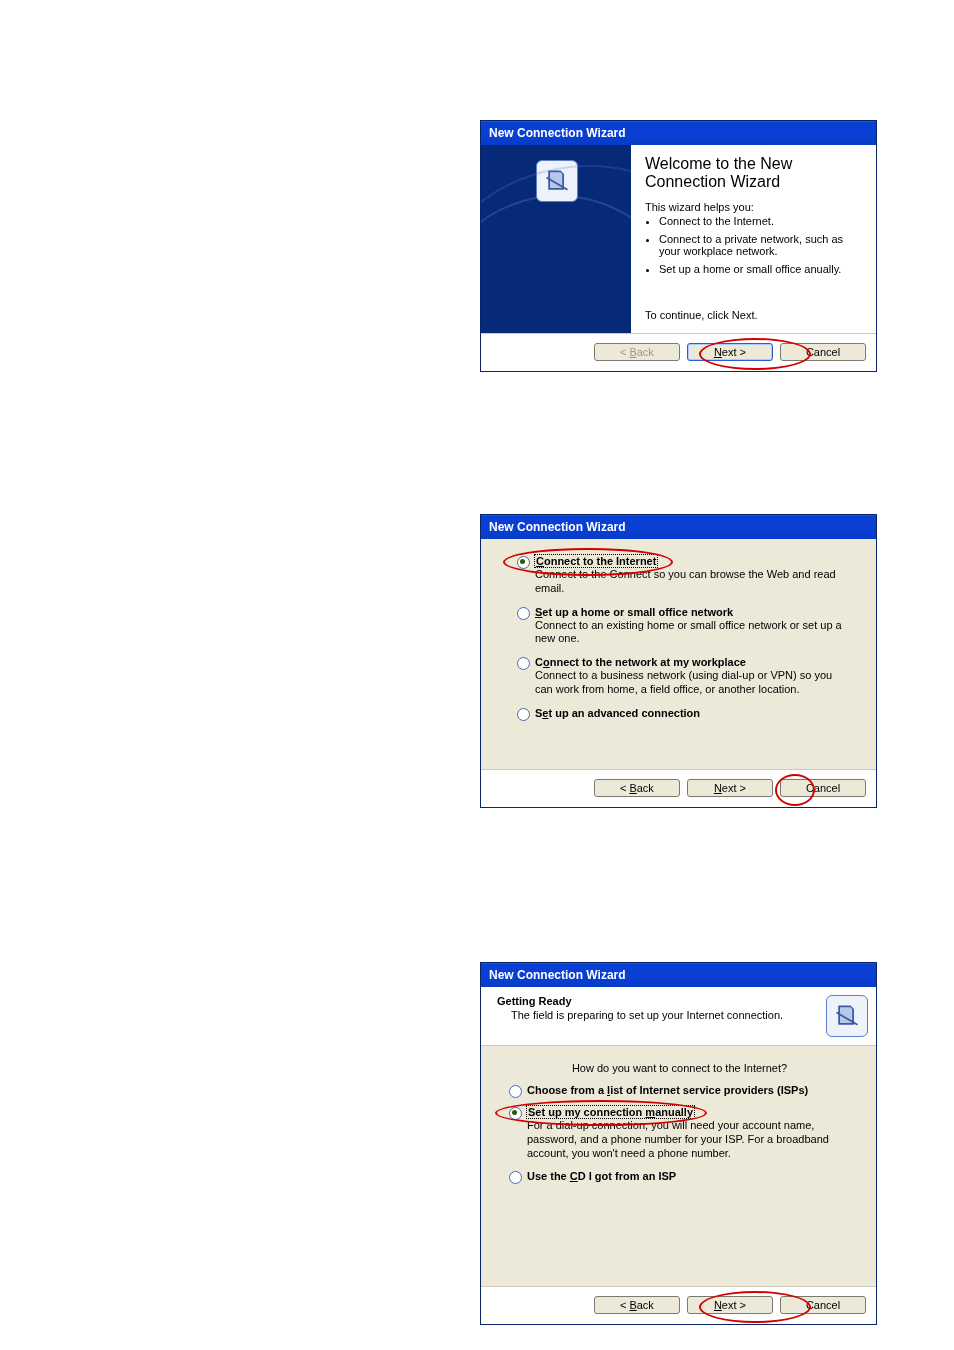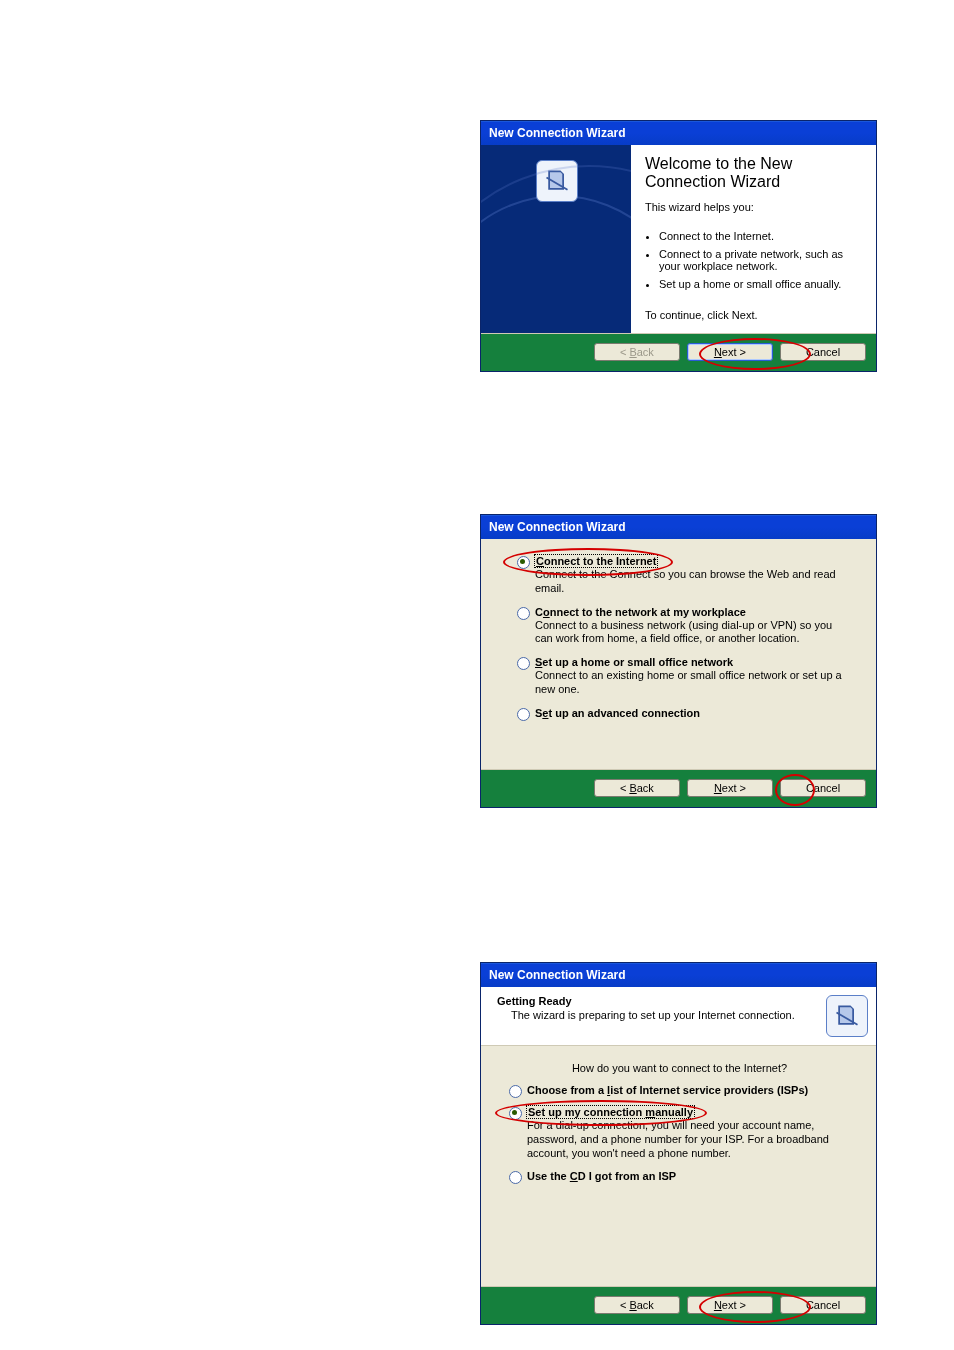--- a/index.html
+++ b/index.html
@@ -69,31 +69,31 @@
 .d1 .content {
   flex:1;
   padding: 10px 14px 0 14px;
   font-size:11px;
   display:flex; flex-direction:column;
 }
 .d1 .welcome-title{
   font-size:16px; font-weight:normal;
   margin-bottom:10px;
 }
-.d1 ul { margin:17px 0 0 0; padding:0 0 0 14px; }
+.d1 ul { margin:2px 0 0 0; padding:0 0 0 14px; }
 .d1 ul li { margin-bottom:6px; }
 .d1 .continue {
   margin-top:auto; margin-bottom:12px;
 }
 
 .btnrow {
   border-top:1px solid #cfcab5;
   padding:9px 10px 10px 10px;
   text-align:right;
-  background:#15803d;
+  background:#ffffff;
   position:relative;
 }
 .btn {
   display:inline-block;
   min-width:68px;
   padding:2px 8px;
   font-size:11px;
   background:#ece9d8;
   border:1px solid #7a7a6f;
   border-radius:3px;
@@ -194,47 +194,47 @@
     <div class="titlebar"><span>New Connection Wizard</span></div>
     <div class="pane">
       <div class="option" style="position:relative;">
         <span class="radio checked"></span>
         <span class="lbl"><span class="dotfocus"><span class="und">C</span><span>onnect to the Internet</span></span></span>
         <span class="desc">Connect to the Connect so you can browse the Web and read email.</span>
         <div class="ellipse" style="left:-14px; top:-7px; width:166px; height:24px;"></div>
       </div>
       <div class="option">
         <span class="radio"></span>
+        <span class="lbl"><span class="und">S</span>et up a home or small office network</span>
+        <span class="desc">Connect to an existing home or small office network or set up a new one.</span>
+      </div>
+      <div class="option">
+        <span class="radio"></span>
         <span class="lbl"><span>C<span class="und">o</span>nnect to the network at my workplace</span></span>
         <span class="desc">Connect to a business network (using dial-up or VPN) so you can work from home, a field office, or another location.</span>
-      </div>
-      <div class="option">
-        <span class="radio"></span>
-        <span class="lbl"><span class="und">S</span>et up a home or small office network</span>
-        <span class="desc">Connect to an existing home or small office network or set up a new one.</span>
       </div>
       <div class="option">
         <span class="radio"></span>
         <span class="lbl">S<span class="und">e</span>t up an advanced connection</span>
       </div>
     </div>
     <div class="btnrow">
       <span class="btn">&lt; <span class="und">B</span>ack</span>
       <span class="btn"><span class="und">N</span>ext &gt;</span>
       <span class="btn">Cancel</span>
       <div class="ellipse" style="left:294px; top:4px; width:36px; height:28px;"></div>
     </div>
   </div>
 
   <div class="dialog wiz" style="left:480px; top:962px;">
     <div class="titlebar"><span>New Connection Wizard</span></div>
     <div class="header">
       <div class="txt">
         <div class="h1">Getting Ready</div>
-        <div class="h2">The wizard is preparing to set up your Internet connection.</div>
+        <div class="h2">The field is preparing to set up your Internet connection.</div>
       </div>
       <div class="icon-box">
         <svg class="wiz-ico" viewBox="0 0 32 32">
           <path fill="#395aa0" d="M6 4h14l4 4v18H6z"></path>
           <path fill="#b6c8ea" d="M8 6h12l2 2v16H8z"></path>
           <path stroke="#395aa0" stroke-width="2" fill="none" d="M4 12l24 14"></path>
         </svg>
       </div>
     </div>
     <div class="pane" style="padding-left:28px; min-height:216px;">

